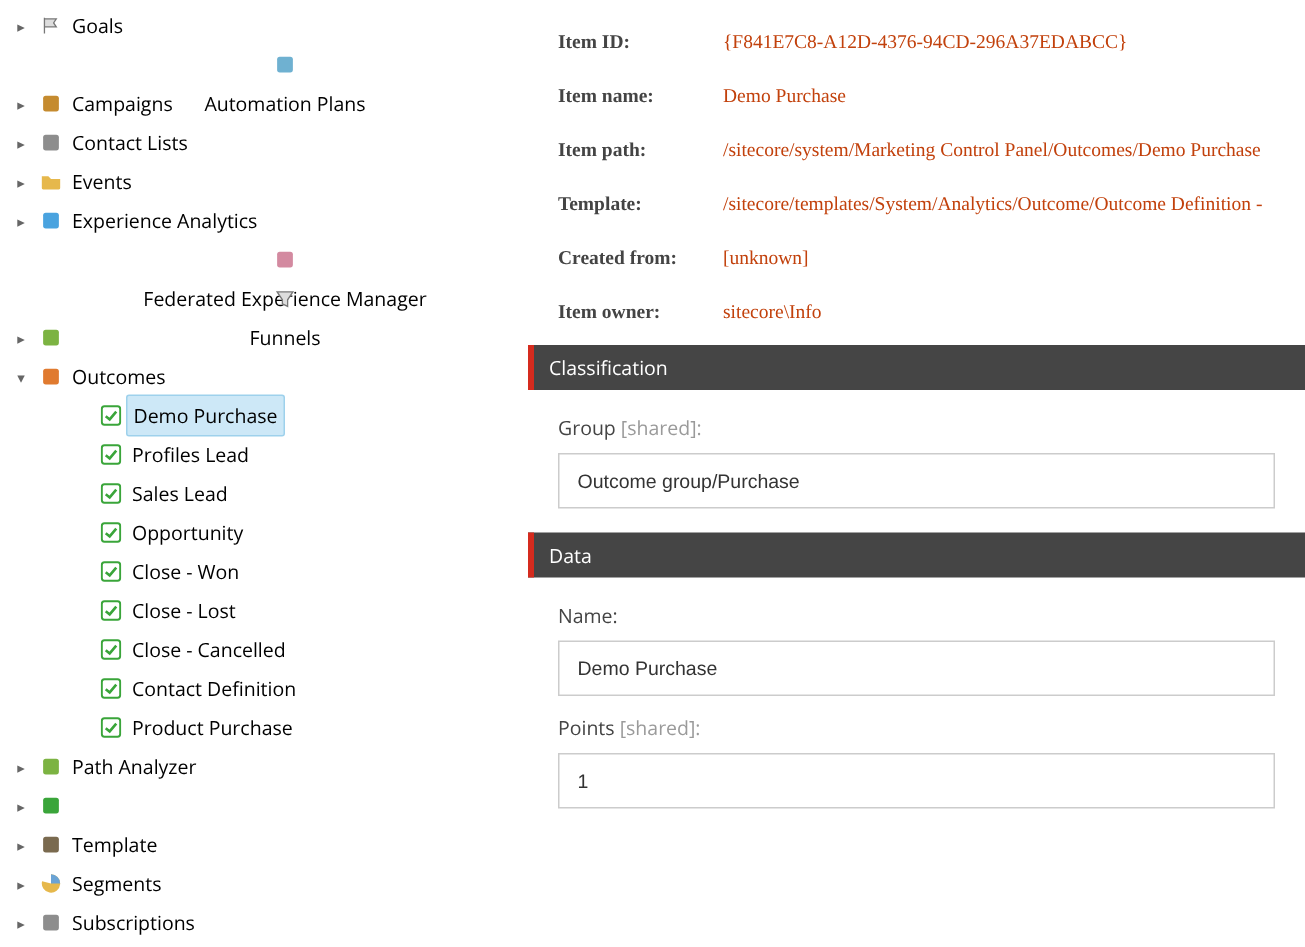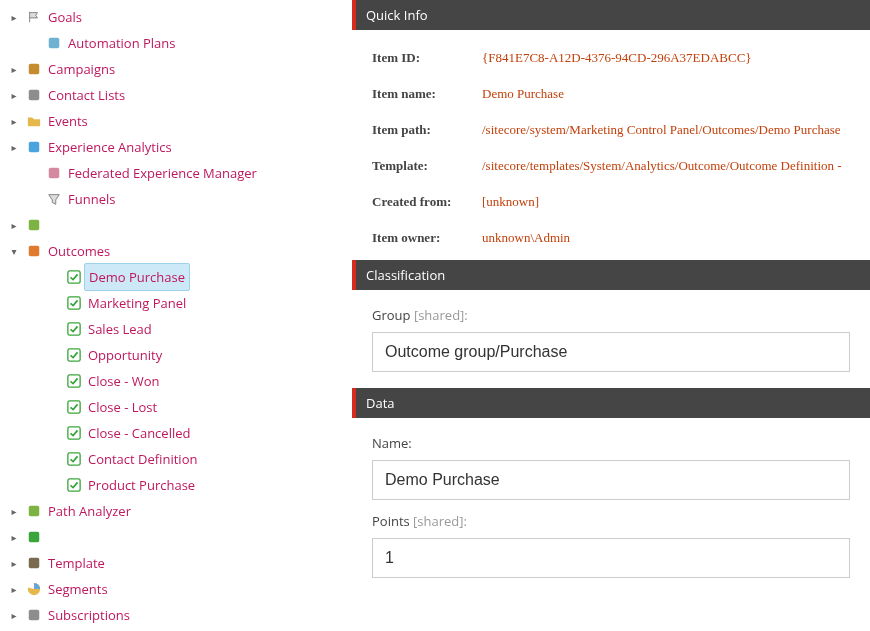--- a/index.html
+++ b/index.html
@@ -3,37 +3,37 @@
 <meta charset="utf-8">
 <style>
   * { box-sizing: border-box; }
   html,body { margin:0; padding:0; font-family:"Segoe UI","Open Sans",Arial,sans-serif; font-size:13px; color:#222; background:#fff; }
   .app { display:flex; width:870px; height:631px; overflow:hidden; }
   
   .sidebar { width:352px; flex:none; padding-top:4px; overflow:hidden; }
   .tree-row { display:flex; align-items:center; height:26px; line-height:26px; gap:6px; cursor:pointer; white-space:nowrap; }
   .tree-row .tw { display:inline-flex; width:12px; justify-content:center; color:#666; font-size:10px; }
   .tree-row .ic { display:inline-flex; width:16px; height:16px; align-items:center; justify-content:center; }
-  .tree-row .lbl { color:#be185d; }
+  .tree-row .lbl { color:#000000; }
   .tree-row.selected .lbl { background:#cde8f7; border:1px solid #9ed1ec; border-radius:2px; padding:0 4px; margin-left:-4px; }
   .indent-0 { padding-left:8px; }
-  .indent-1 { padding-left:28px; }
+  .indent-1 { padding-left:28px;flex-direction:column; }
   .indent-2 { padding-left:48px; }
   
   .panel { flex:1; display:flex; flex-direction:column; overflow:hidden; background:#fff; }
   .section-head { display:flex; align-items:center; background:#454545; color:#fff; height:30px; font-weight:500; padding-left:14px; }
   .section-head .accent { width:4px; align-self:stretch; background:#d52b1e; margin-left:-14px; margin-right:10px; }
   .kv { display:flex; align-items:flex-end; padding:10px 20px;font-family:Liberation Serif, serif; }
   .kv:first-of-type { padding-top:20px; }
   .kv .k { width:110px; flex:none; font-weight:600; color:#444; }
   .kv .v { color:#c2410c; }
   .field-block { padding:16px 20px 4px 20px; }
   .field-label { color:#444; margin-bottom:8px; }
   .field-label .shared { color:#9a9a9a; }
-  .tx { width:100%; border:1px solid #ccc; padding:10px 12px; font-size:16px; color:#333; background:#fff; }
+  .tx { width:100%; border:1px solid #ccc; padding:10px 12px; font-size:13px; color:#333; background:#fff; }
 </style>
 </head>
 <body>
 
 <div class="app">
   <div class="sidebar" id="tree">
       <div class="tree-row indent-0">
         <span class="tw">▸</span>
         <span class="ic">
           <svg width="14" height="14" viewBox="0 0 16 16">
@@ -133,21 +133,21 @@
         <span class="lbl">Demo Purchase</span>
       </div>
       <div class="tree-row indent-2">
         <span class="tw"></span>
         <span class="ic">
           <svg width="14" height="14" viewBox="0 0 16 16">
             <rect x="1" y="1" width="14" height="14" rx="2" fill="#fff" stroke="#3aa53a" stroke-width="1.5"></rect>
             <path d="M4 8.5 L7 11 L12 5" fill="none" stroke="#3aa53a" stroke-width="2"></path>
           </svg>
         </span>
-        <span class="lbl">Marketing Panel</span>
+        <span class="lbl">Profiles Lead</span>
       </div>
       <div class="tree-row indent-2">
         <span class="tw"></span>
         <span class="ic">
           <svg width="14" height="14" viewBox="0 0 16 16">
             <rect x="1" y="1" width="14" height="14" rx="2" fill="#fff" stroke="#3aa53a" stroke-width="1.5"></rect>
             <path d="M4 8.5 L7 11 L12 5" fill="none" stroke="#3aa53a" stroke-width="2"></path>
           </svg>
         </span>
         <span class="lbl">Sales Lead</span>
@@ -253,24 +253,20 @@
         <span class="ic">
           <svg width="14" height="14" viewBox="0 0 16 16">
             <rect x="2" y="2" width="12" height="12" rx="2" fill="#8d8d8d"></rect>
           </svg>
         </span>
         <span class="lbl">Subscriptions</span>
       </div>
     </div>
   <div class="panel">
 
-    <div class="section-head">
-      <div class="accent"></div>
-      <span>Quick Info</span>
-    </div>
     <div style="padding-bottom:4px">
       <div class="kv">
         <div class="k">Item ID:</div>
         <div class="v">{F841E7C8-A12D-4376-94CD-296A37EDABCC}</div>
       </div>
       <div class="kv">
         <div class="k">Item name:</div>
         <div class="v">Demo Purchase</div>
       </div>
       <div class="kv">
@@ -280,21 +276,21 @@
       <div class="kv">
         <div class="k">Template:</div>
         <div class="v">/sitecore/templates/System/Analytics/Outcome/Outcome Definition - </div>
       </div>
       <div class="kv">
         <div class="k">Created from:</div>
         <div class="v">[unknown]</div>
       </div>
       <div class="kv">
         <div class="k">Item owner:</div>
-        <div class="v">unknown\Admin</div>
+        <div class="v">sitecore\Info</div>
       </div>
     </div>
 
     <div class="section-head">
       <div class="accent"></div>
       <span>Classification</span>
     </div>
     <div class="field-block">
       <div class="field-label">
         <span>Group</span><span class="shared"> [shared]:</span>

